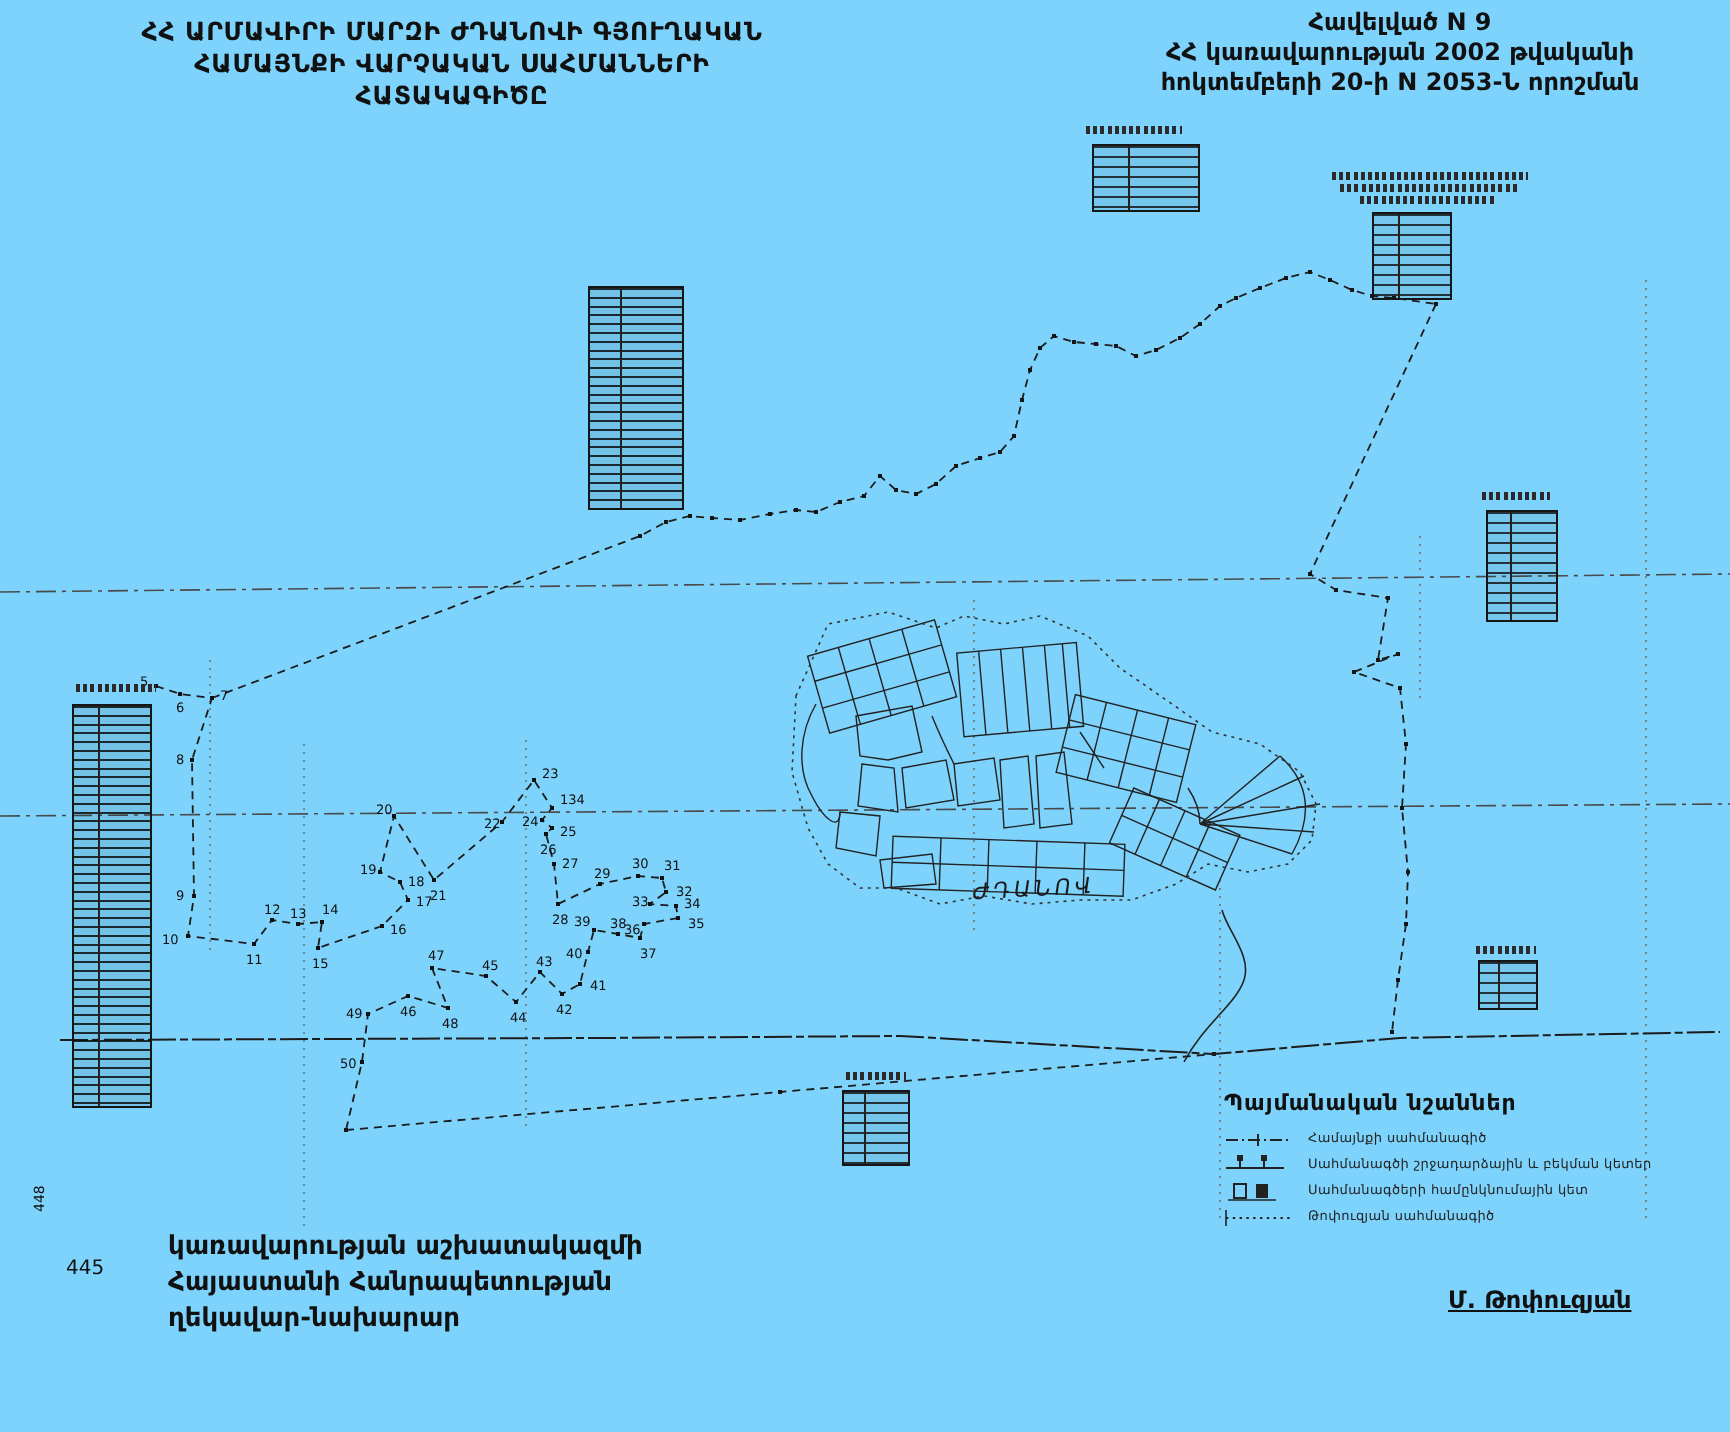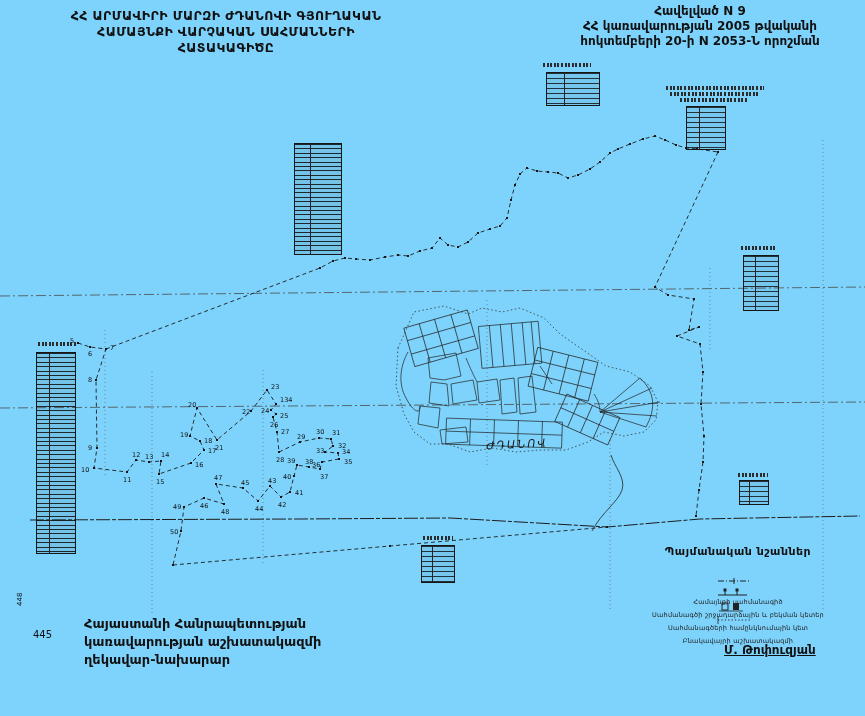--- a/index.html
+++ b/index.html
@@ -25,38 +25,38 @@
   .gratv{stroke:#666;stroke-width:.7;stroke-dasharray:1,3;}
   .cluster{stroke:#222;stroke-width:.7;fill:none;}
   
   .mini-table{position:absolute;border:1px solid #161616;
       background:repeating-linear-gradient(180deg,rgba(10,10,10,.8) 0 1px,rgba(0,0,0,.06) 1px 5px);}
   .mini-table::before{content:"";position:absolute;left:32%;top:0;bottom:0;border-left:1px solid #222;}
   .mini-table.dense{background:repeating-linear-gradient(180deg,rgba(10,10,10,.85) 0 1px,rgba(0,0,0,.08) 1px 4.4px);}
   .smudge{position:absolute;height:4px;
       background:repeating-linear-gradient(90deg,#2b2b2b 0 2px,transparent 2px 3.6px);}
   .legend{position:absolute;left:612px;top:545px;width:252px;}
-  .legend-title{font-size:11px;font-weight:bold;text-align:center;margin-bottom:4px;letter-spacing:.5px;}
-  .legend-item{display:flex;align-items:center;height:13px;flex-direction:column;}
+  .legend-title{font-size:11px;font-weight:bold;text-align:left;margin-bottom:4px;letter-spacing:.5px;}
+  .legend-item{display:flex;align-items:center;height:13px;}
   .legend-sym{width:36px;height:12px;flex:0 0 36px;margin-right:6px;}
   .legend-label{font-size:6.5px;color:#222;letter-spacing:.2px;}
 </style>
 </head>
 <body>
 
 <div class="page">
 
   <div class="hdr hdr-left">
     <div>ՀՀ ԱՐՄԱՎԻՐԻ ՄԱՐԶԻ ԺԴԱՆՈՎԻ ԳՅՈՒՂԱԿԱՆ</div>
     <div>ՀԱՄԱՅՆՔԻ ՎԱՐՉԱԿԱՆ  ՍԱՀՄԱՆՆԵՐԻ</div>
     <div>ՀԱՏԱԿԱԳԻԾԸ</div>
   </div>
   <div class="hdr hdr-right">
     <div>Հավելված  N 9</div>
-    <div>ՀՀ կառավարության 2005 թվականի</div>
+    <div>ՀՀ կառավարության 2002 թվականի</div>
     <div>հոկտեմբերի 20-ի N 2053-Ն որոշման</div>
   </div>
 
   <svg class="map" width="865" height="716" viewBox="0 0 865 716">
 
     <g>
       <line class="grat" x1="0" y1="296" x2="865" y2="287"></line>
       <line class="grat" x1="0" y1="408" x2="865" y2="402"></line>
       <line class="gratv" x1="105" y1="330" x2="105" y2="478"></line>
       <line class="gratv" x1="152" y1="372" x2="152" y2="614"></line>
@@ -385,27 +385,27 @@
         <rect x="16" y="3" width="6" height="7" fill="#222"></rect>
         <line x1="2" y1="11" x2="26" y2="11" stroke="#222" stroke-width=".8"></line>
       </svg>
       <span class="legend-label">Սահմանագծերի համընկնումային կետ</span>
     </div>
     <div class="legend-item">
       <svg class="legend-sym" viewBox="0 0 36 12">
         <line x1="1" y1="7" x2="34" y2="7" stroke="#222" stroke-width="1" stroke-dasharray="1.2,2.2"></line>
         <line x1="1" y1="3" x2="1" y2="11" stroke="#222" stroke-width=".8"></line>
       </svg>
-      <span class="legend-label">Բնակավայրի աշխատակազմի</span>
+      <span class="legend-label">Թոփուզյան սահմանագիծ</span>
     </div>
   </div>
 
   <div class="footer-left">
+    <div>կառավարության աշխատակազմի</div>
     <div>Հայաստանի Հանրապետության</div>
-    <div>կառավարության աշխատակազմի</div>
     <div>ղեկավար-նախարար</div>
   </div>
   <div class="signature">Մ. Թոփուզյան</div>
 
   <div class="margin-num-v">448</div>
   <div class="margin-num-h">445</div>
 
 </div>
 
 </body></html>

